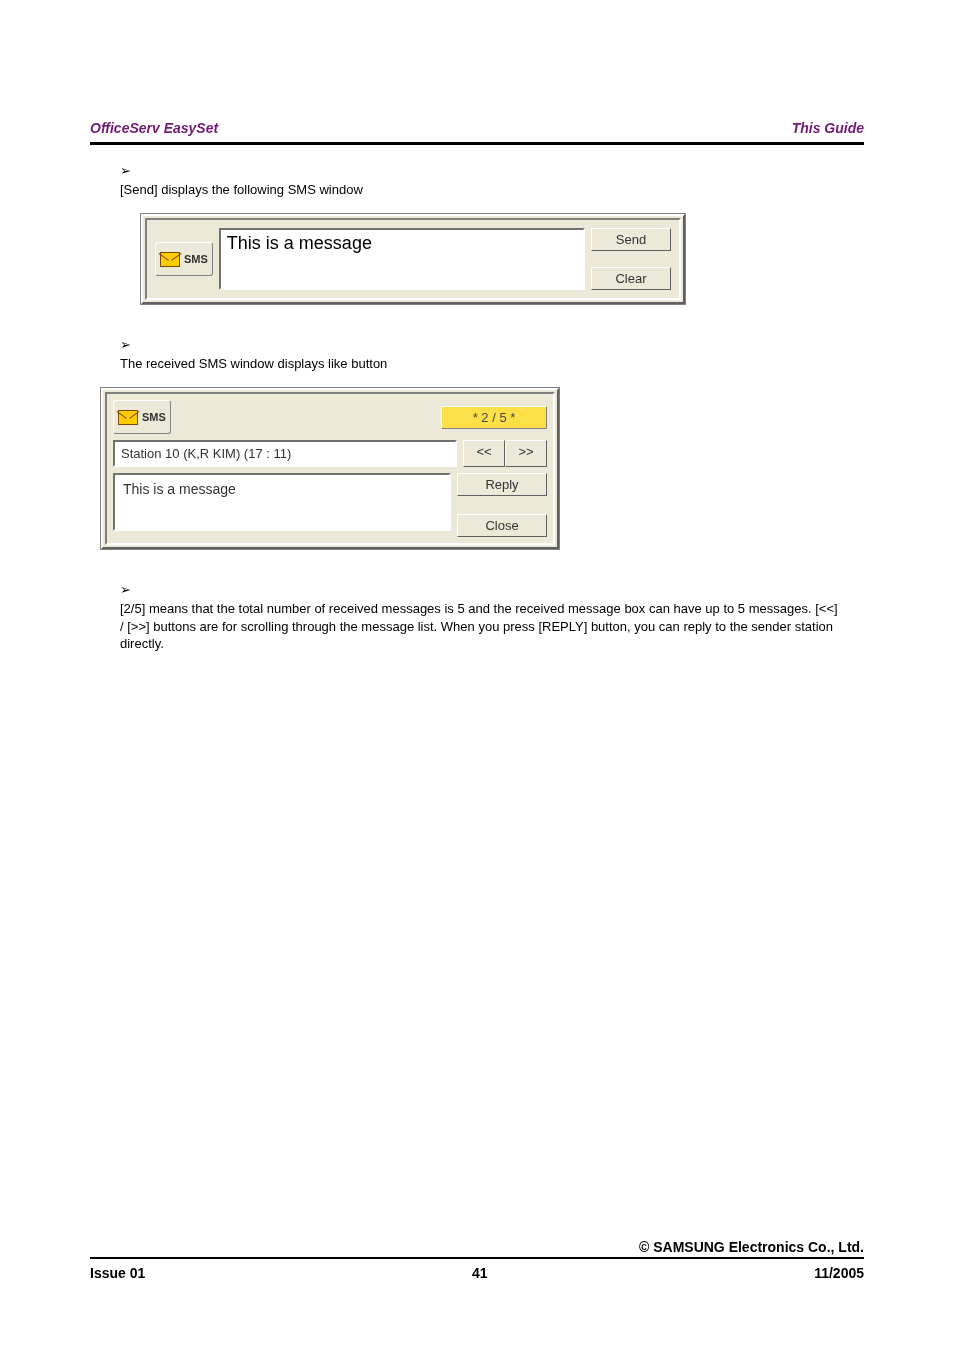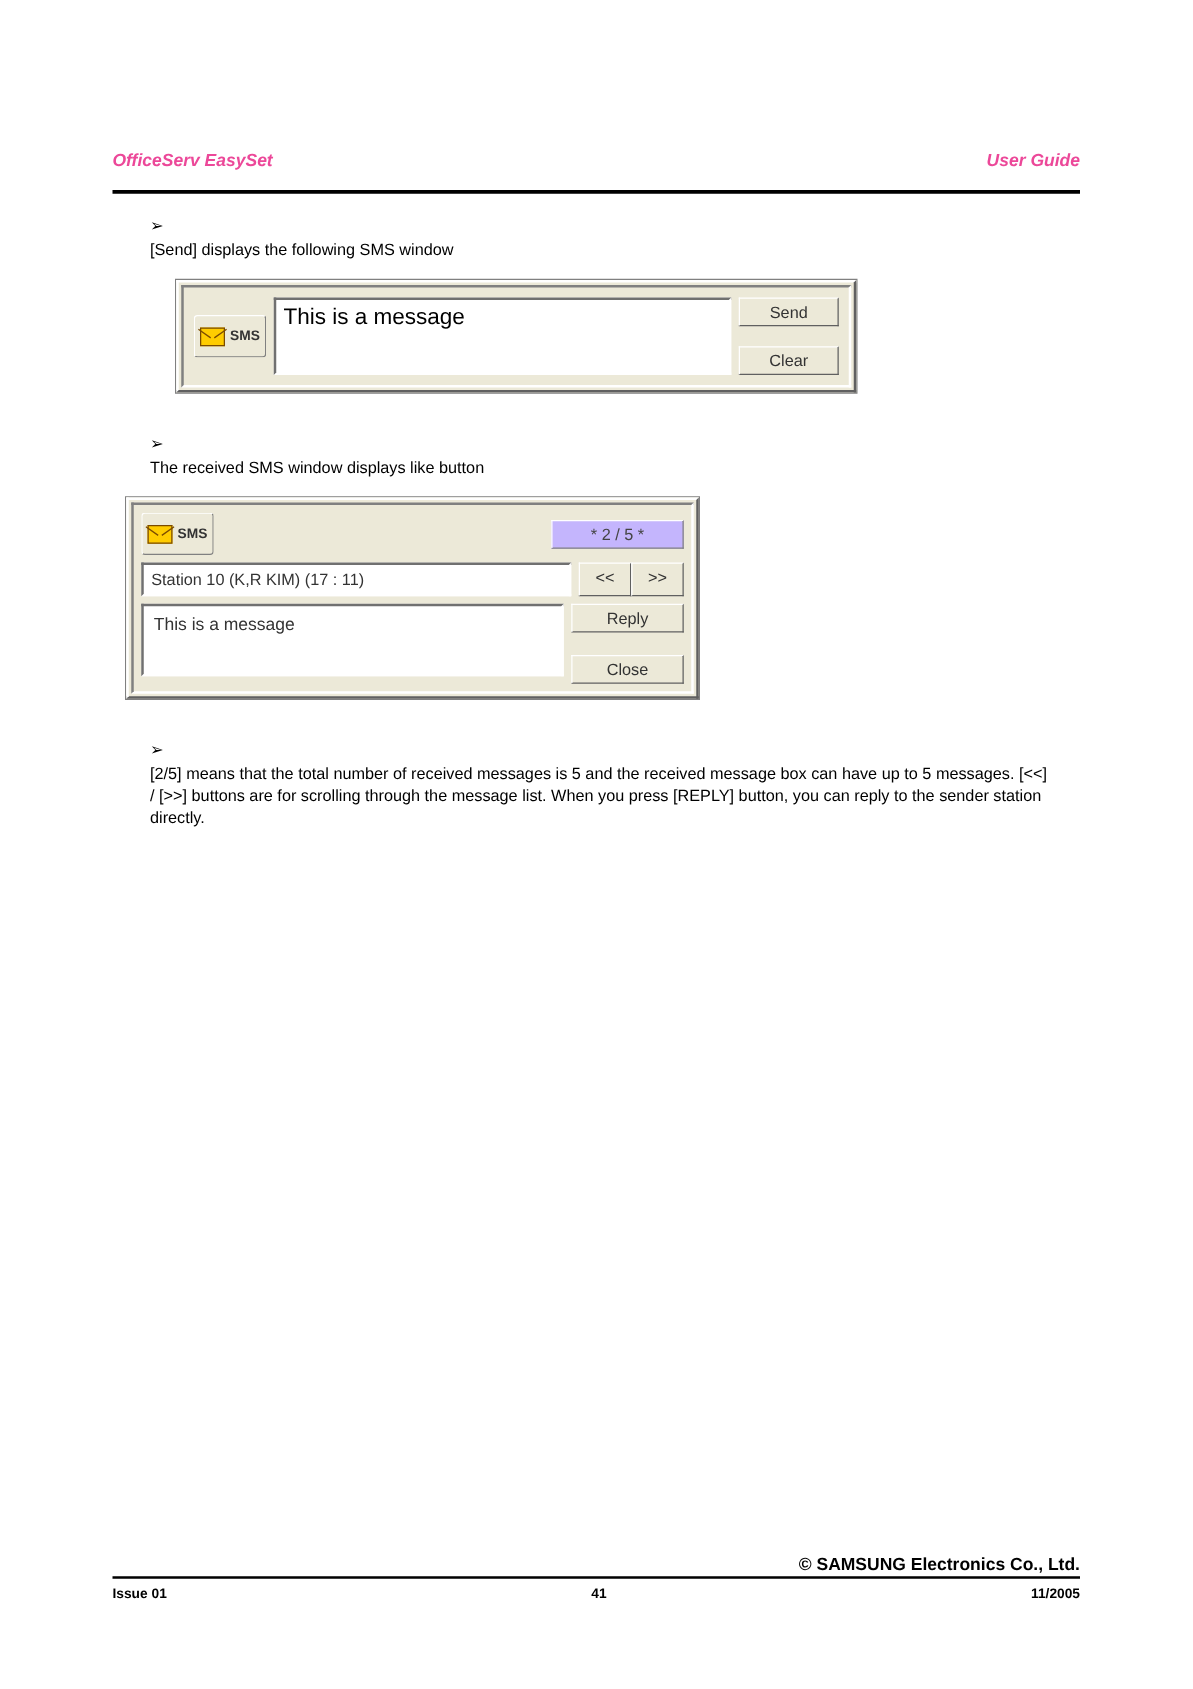--- a/index.html
+++ b/index.html
@@ -16,22 +16,22 @@
     padding: 120px 90px 60px 90px;
     position: relative;
     min-height: 1351px;
   }
   .header-bar {
     display: flex;
     justify-content: space-between;
     font-size: 14px;
     font-weight: bold;
     font-style: italic;
-    color: #ec4899;
-    margin-bottom: 16px;
+    color: #701a75;
+    margin-bottom: 6px;
   }
   .hrule {
     border: none;
     border-top: 3px solid #000;
     margin: 0 0 18px 0;
   }
   .hrule-thin {
     border: none;
     border-top: 2px solid #000;
     margin: 0;
@@ -177,21 +177,21 @@
     justify-content:space-between;
     align-items:center;
     margin-bottom:6px;
   }
   .counter {
     border:1px solid;
     border-top-color:#fff;
     border-left-color:#fff;
     border-right-color:#808080;
     border-bottom-color:#808080;
-    background:#c4b5fd;
+    background:#fde047;
     font-size:13px;
     padding:3px 12px;
     color:#444;
     width:80px;
     text-align:center;
   }
   .recv-row-station {
     display:flex;
     gap:6px;
     align-items:stretch;
@@ -244,37 +244,37 @@
 
   .footer-area {
     position:absolute;
     bottom:70px;
     left:90px;
     right:90px;
   }
   .issue-row {
     display:flex;
     justify-content:space-between;
-    font-size:11px;
+    font-size:14px;
     margin-top:6px;
     font-weight:bold;
   }
   .issue-row .left { font-style: normal; }
   .issue-row .mid  { font-style: normal; }
   .issue-row .right{ font-style: normal; }
 
 </style>
 </head>
 <body>
 
 <div class="page">
 
   <div class="header-bar">
     <span>OfficeServ EasySet</span>
-    <span>User Guide</span>
+    <span>This Guide</span>
   </div>
   <hr class="hrule">
 
   <div class="item">
     <span class="bullet">➢</span>
     <span class="text">[Send] displays the following SMS window</span>
   </div>
 
   <div style="margin-left:50px; margin-top:14px; margin-bottom:32px;">
     <div class="panel-outer" style="width:546px;">

